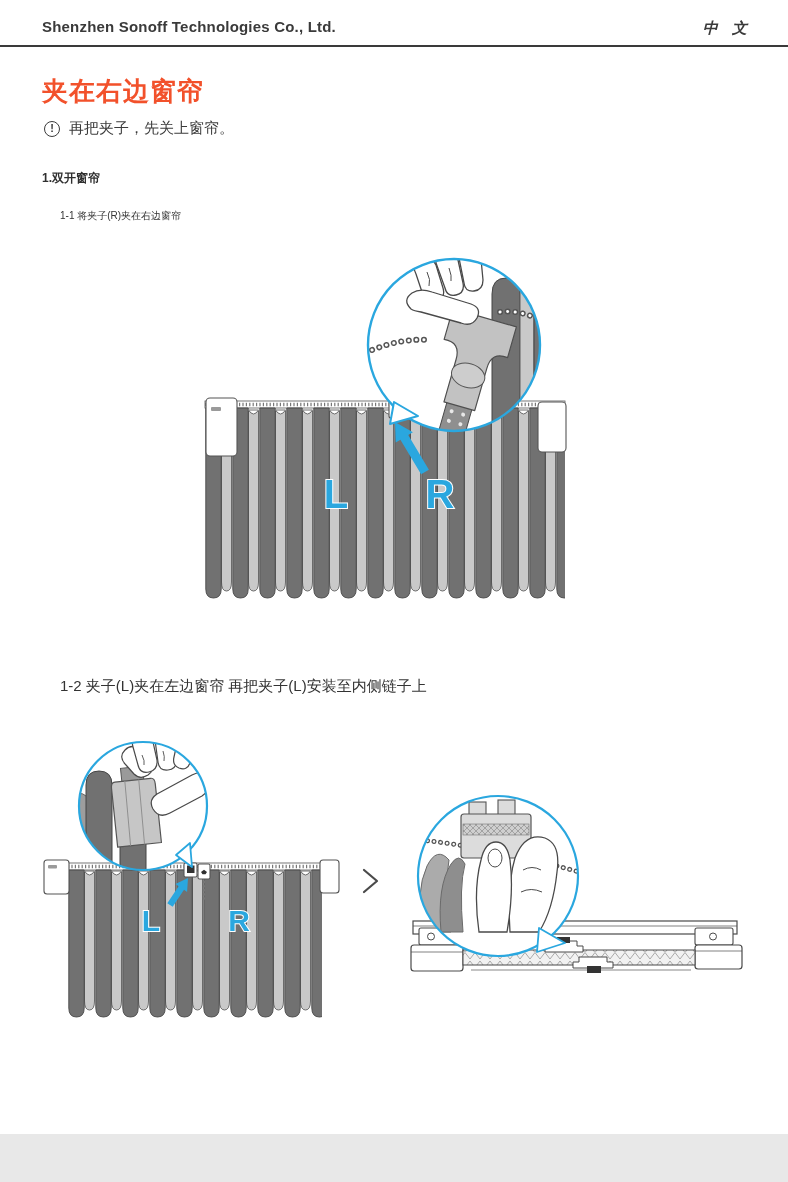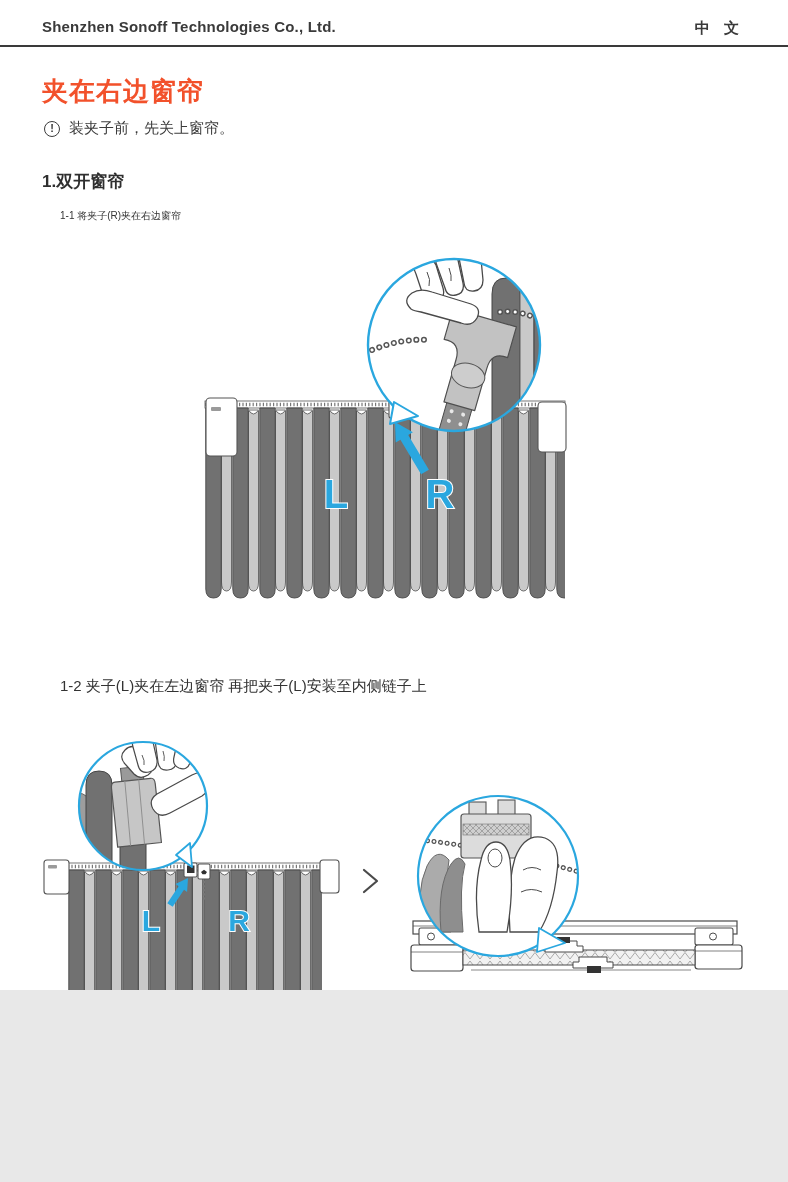--- a/index.html
+++ b/index.html
@@ -1,50 +1,50 @@
 <!DOCTYPE html>
 <html><head>
 <meta charset="utf-8">
 <style>
   html,body{margin:0;padding:0;background:#e8e8e8;}
   .page{
-    position:relative;width:788px;height:990px;background:#ffffff;
+    position:relative;width:788px;height:1134px;background:#ffffff;
     font-family:"Liberation Sans","DejaVu Sans",sans-serif;overflow:hidden;
     margin:0 auto;color:#3a3a3a;
   }
   .abs{position:absolute;}
   .company{left:42px;top:18px;font-size:15px;font-weight:700;letter-spacing:.2px;color:#3a3a3a;}
-  .lang{right:44px;top:19px;font-size:15px;font-weight:700;letter-spacing:5px;color:#3a3a3a;}
+  .lang{right:36px;top:19px;font-size:15px;font-weight:700;letter-spacing:5px;color:#3a3a3a;font-style:italic;}
   .rule{left:0;right:0;top:45px;height:2px;background:#3a3a3a;}
   .title{left:42px;top:74px;font-size:26px;font-weight:700;color:#F2512B;letter-spacing:1px;}
   .notice{left:44px;top:119px;display:flex;align-items:center;gap:9px;font-size:15px;font-weight:500;color:#3b3b3b;}
   .notice-icon{width:16px;height:16px;min-width:16px;border:1.6px solid #3b3b3b;border-radius:50%;
     font-size:11px;font-weight:700;display:flex;align-items:center;justify-content:center;
     box-sizing:border-box;line-height:1;color:#3b3b3b;}
-  .section-heading{left:42px;top:170px;font-size:17px;font-weight:600;color:#2f2f2f;}
+  .section-heading{left:42px;top:170px;font-size:12px;font-weight:600;color:#2f2f2f;}
   .step-1{left:60px;top:209px;font-size:10px;font-weight:500;color:#333;}
   .step-2{left:60px;top:677px;font-size:15px;font-weight:500;color:#333;}
   .page-number{left:0;right:0;top:1138px;text-align:center;font-size:15px;color:#444;}
   svg.fig{position:absolute;display:block;}
   .lbl{font-family:"Liberation Sans","DejaVu Sans",sans-serif;font-weight:600;fill:#2AA7DF;
     paint-order:stroke;stroke:#ffffff;stroke-width:2px;}
 </style>
 </head>
 <body>
 
 <div class="page">
 
   <div class="abs company">Shenzhen Sonoff Technologies Co., Ltd.</div>
   <div class="abs lang">中 文</div>
   <div class="abs rule"></div>
 
   <div class="abs title">夹在右边窗帘</div>
   <div class="abs notice">
     <span class="notice-icon">!</span>
-    <span>装夹子前，先关上窗帘。</span>
+    <span>再把夹子，先关上窗帘。</span>
   </div>
 
   <div class="abs section-heading">1.双开窗帘</div>
   <div class="abs step-1">1-1 将夹子(R)夹在右边窗帘</div>
 
   <svg class="fig" style="left:180px;top:250px" width="440" height="390" viewBox="0 0 440 390">
     <defs>
       <pattern id="plA" patternUnits="userSpaceOnUse" x="25" y="156" width="27" height="194">
         <path d="M16.5,5 L16.5,176 Q16.5,185 21.5,185 Q26.5,185 26.5,176 L26.5,5 Z" fill="#C9C9C9" stroke="#5E5E5E" stroke-width="0.9"></path>
         <path d="M0.8,2 L0.8,183 Q0.8,192 8.5,192 Q16.2,192 16.2,183 L16.2,2 Z" fill="#717171" stroke="#454545" stroke-width="0.9"></path>

